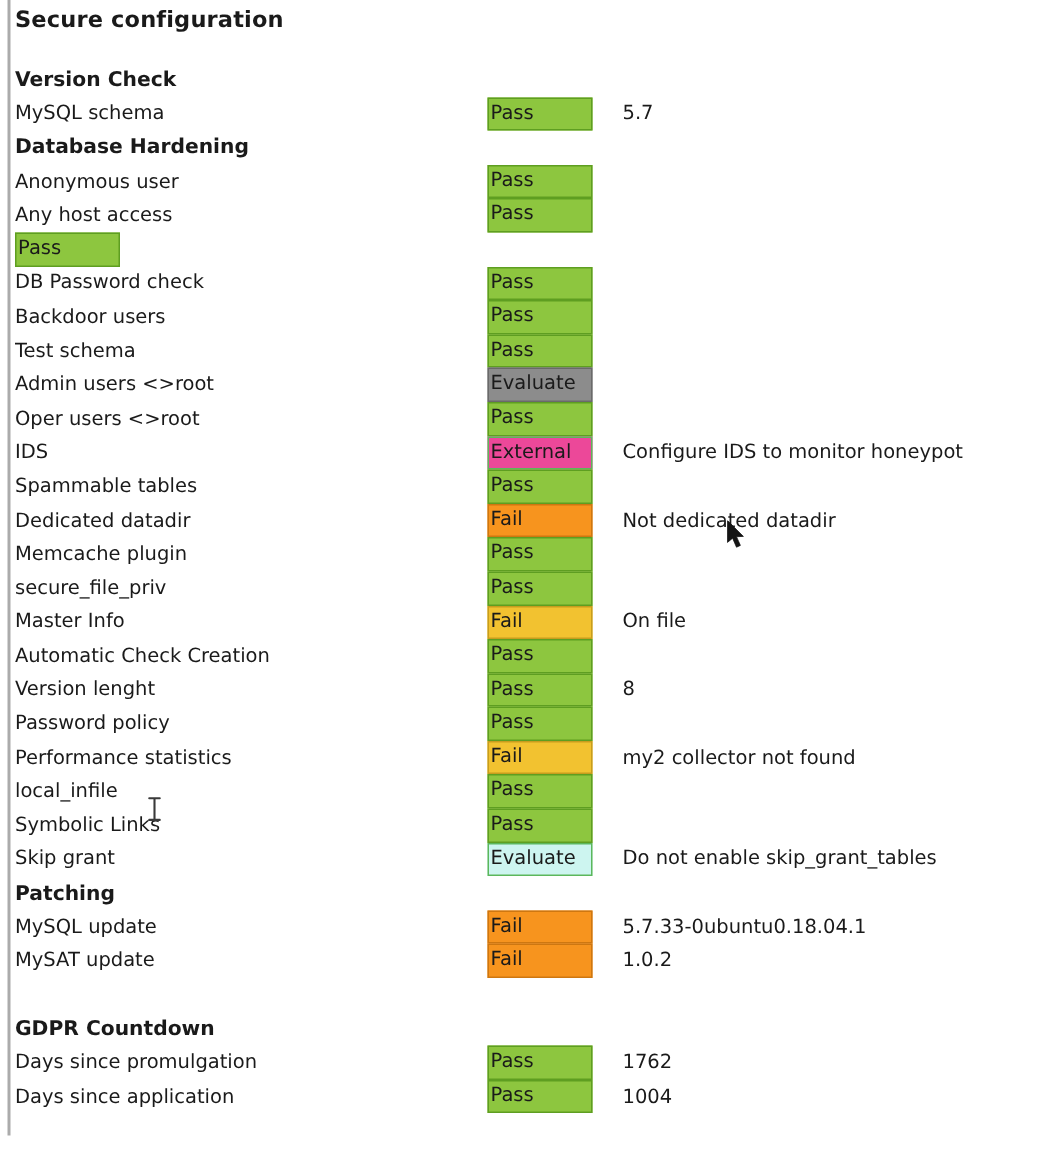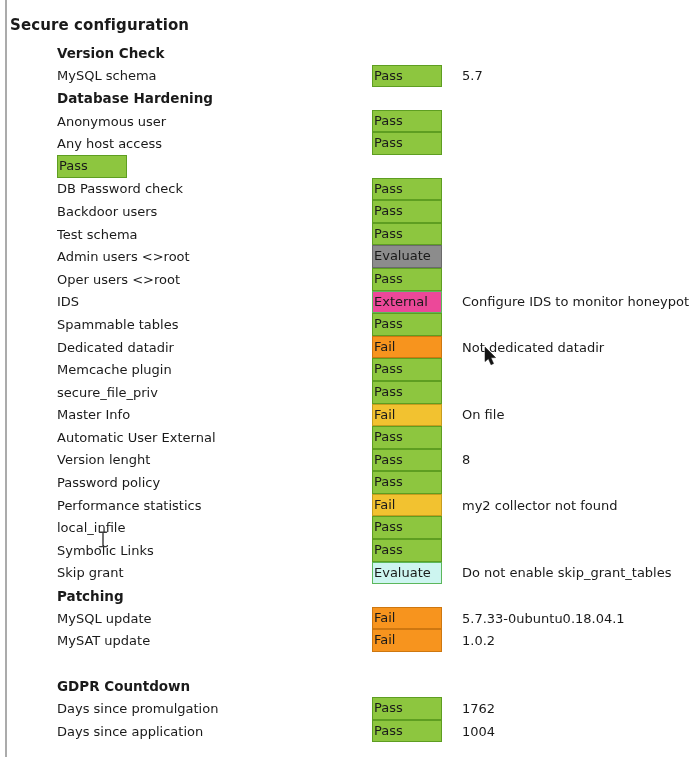--- a/index.html
+++ b/index.html
@@ -19,37 +19,36 @@
     position: absolute;
     left: 5px;
     top: 0;
     width: 2px;
     height: 757px;
     background: #ababab;
   }
   .title {
     position: absolute;
     left: 10px;
-    top: 16px;
+    top: 4px;
     font-weight: bold;
     font-size: 15px;
     letter-spacing: 0.1px;
     white-space: nowrap;
   }
   .rows {
     position: absolute;
     left: 10px;
     top: 42px;
     width: 684px;
   }
   .row {
     display: flex;
     height: 22.6px;
     align-items: center;
-    margin-left: 47px;
   }
   .row .label {
     flex: none;
     width: 315px;
     font-size: 13px;
     white-space: nowrap;
     overflow: hidden;
   }
   .row.heading .label {
     font-weight: bold;
@@ -150,21 +149,21 @@
     <div class="row item">
       <span class="label">secure_file_priv</span>
       <span class="badge" style="background: rgb(141, 198, 63); border-color: rgb(94, 158, 33);">Pass</span>
     </div>
     <div class="row item">
       <span class="label">Master Info</span>
       <span class="badge" style="background: rgb(242, 194, 48); border-color: rgb(199, 157, 30);">Fail</span>
       <span class="detail">On file</span>
     </div>
     <div class="row item">
-      <span class="label">Automatic User External</span>
+      <span class="label">Automatic Check Creation</span>
       <span class="badge" style="background: rgb(141, 198, 63); border-color: rgb(94, 158, 33);">Pass</span>
     </div>
     <div class="row item">
       <span class="label">Version lenght</span>
       <span class="badge" style="background: rgb(141, 198, 63); border-color: rgb(94, 158, 33);">Pass</span>
       <span class="detail">8</span>
     </div>
     <div class="row item">
       <span class="label">Password policy</span>
       <span class="badge" style="background: rgb(141, 198, 63); border-color: rgb(94, 158, 33);">Pass</span>

